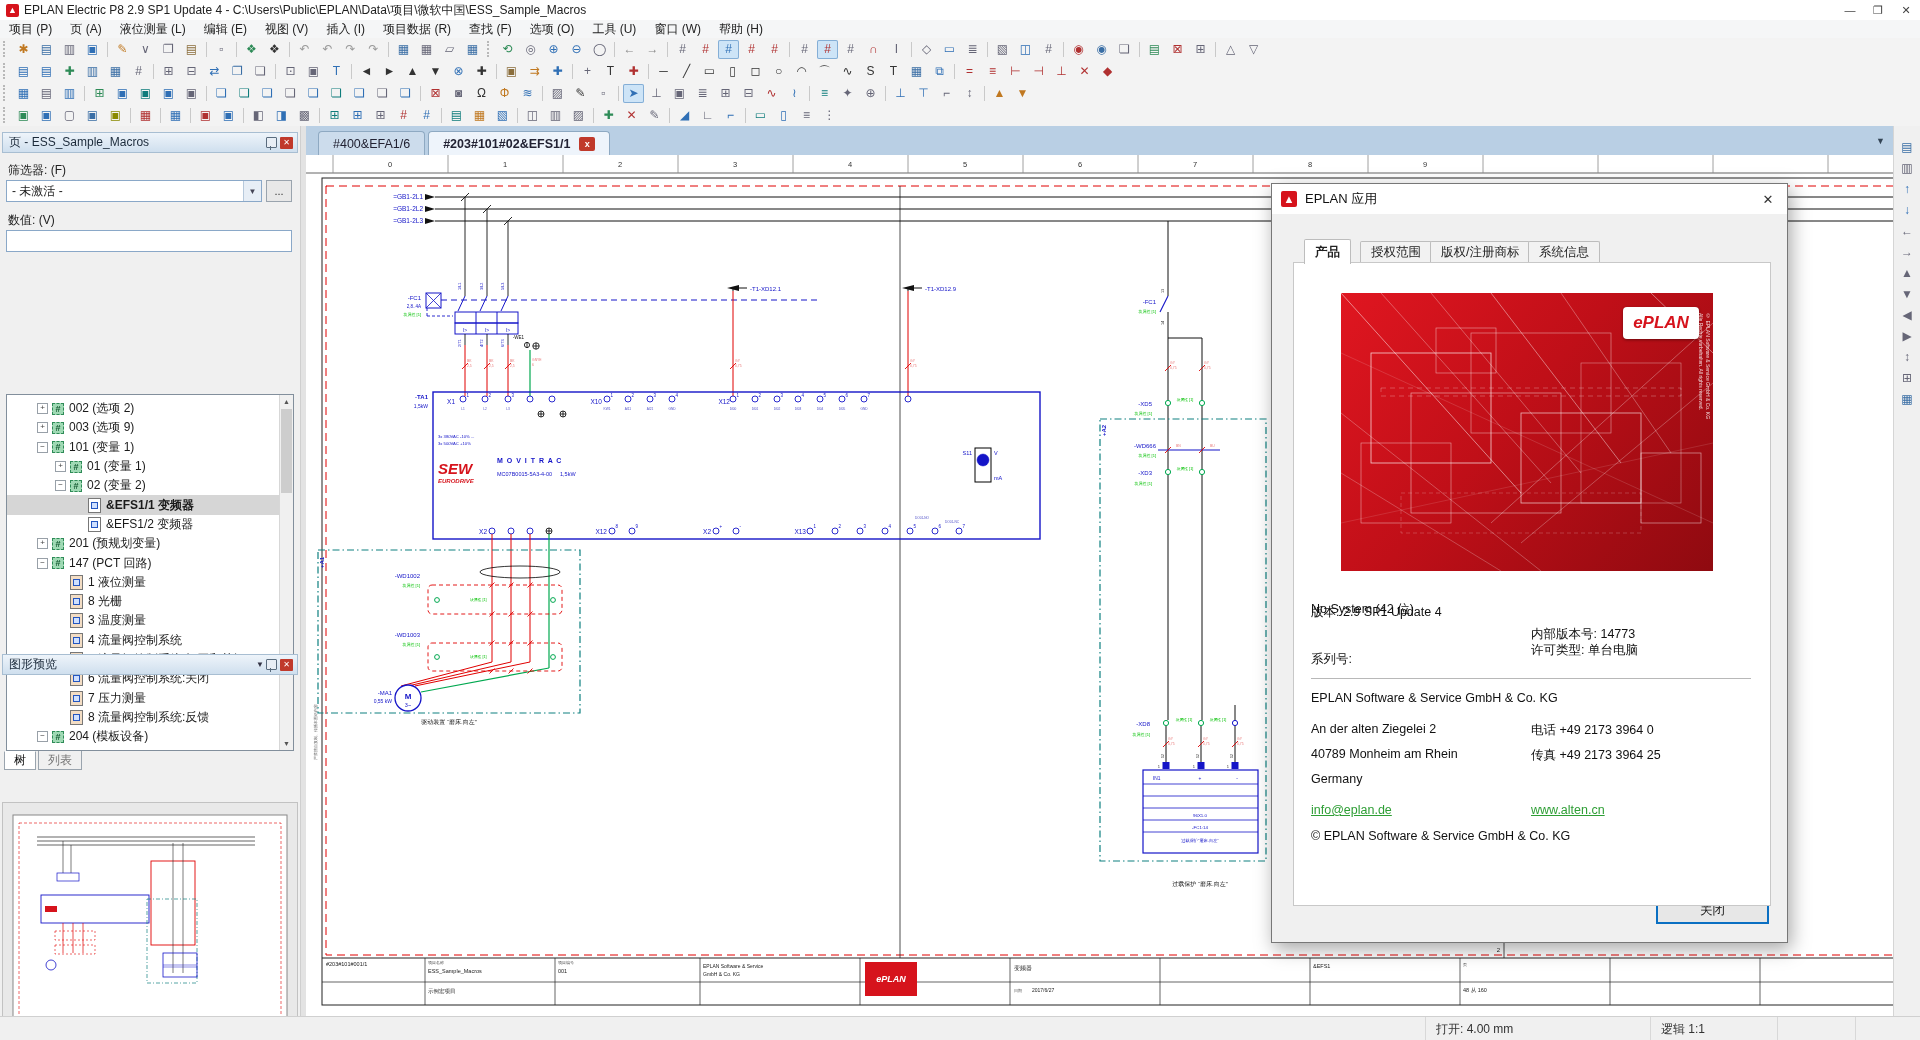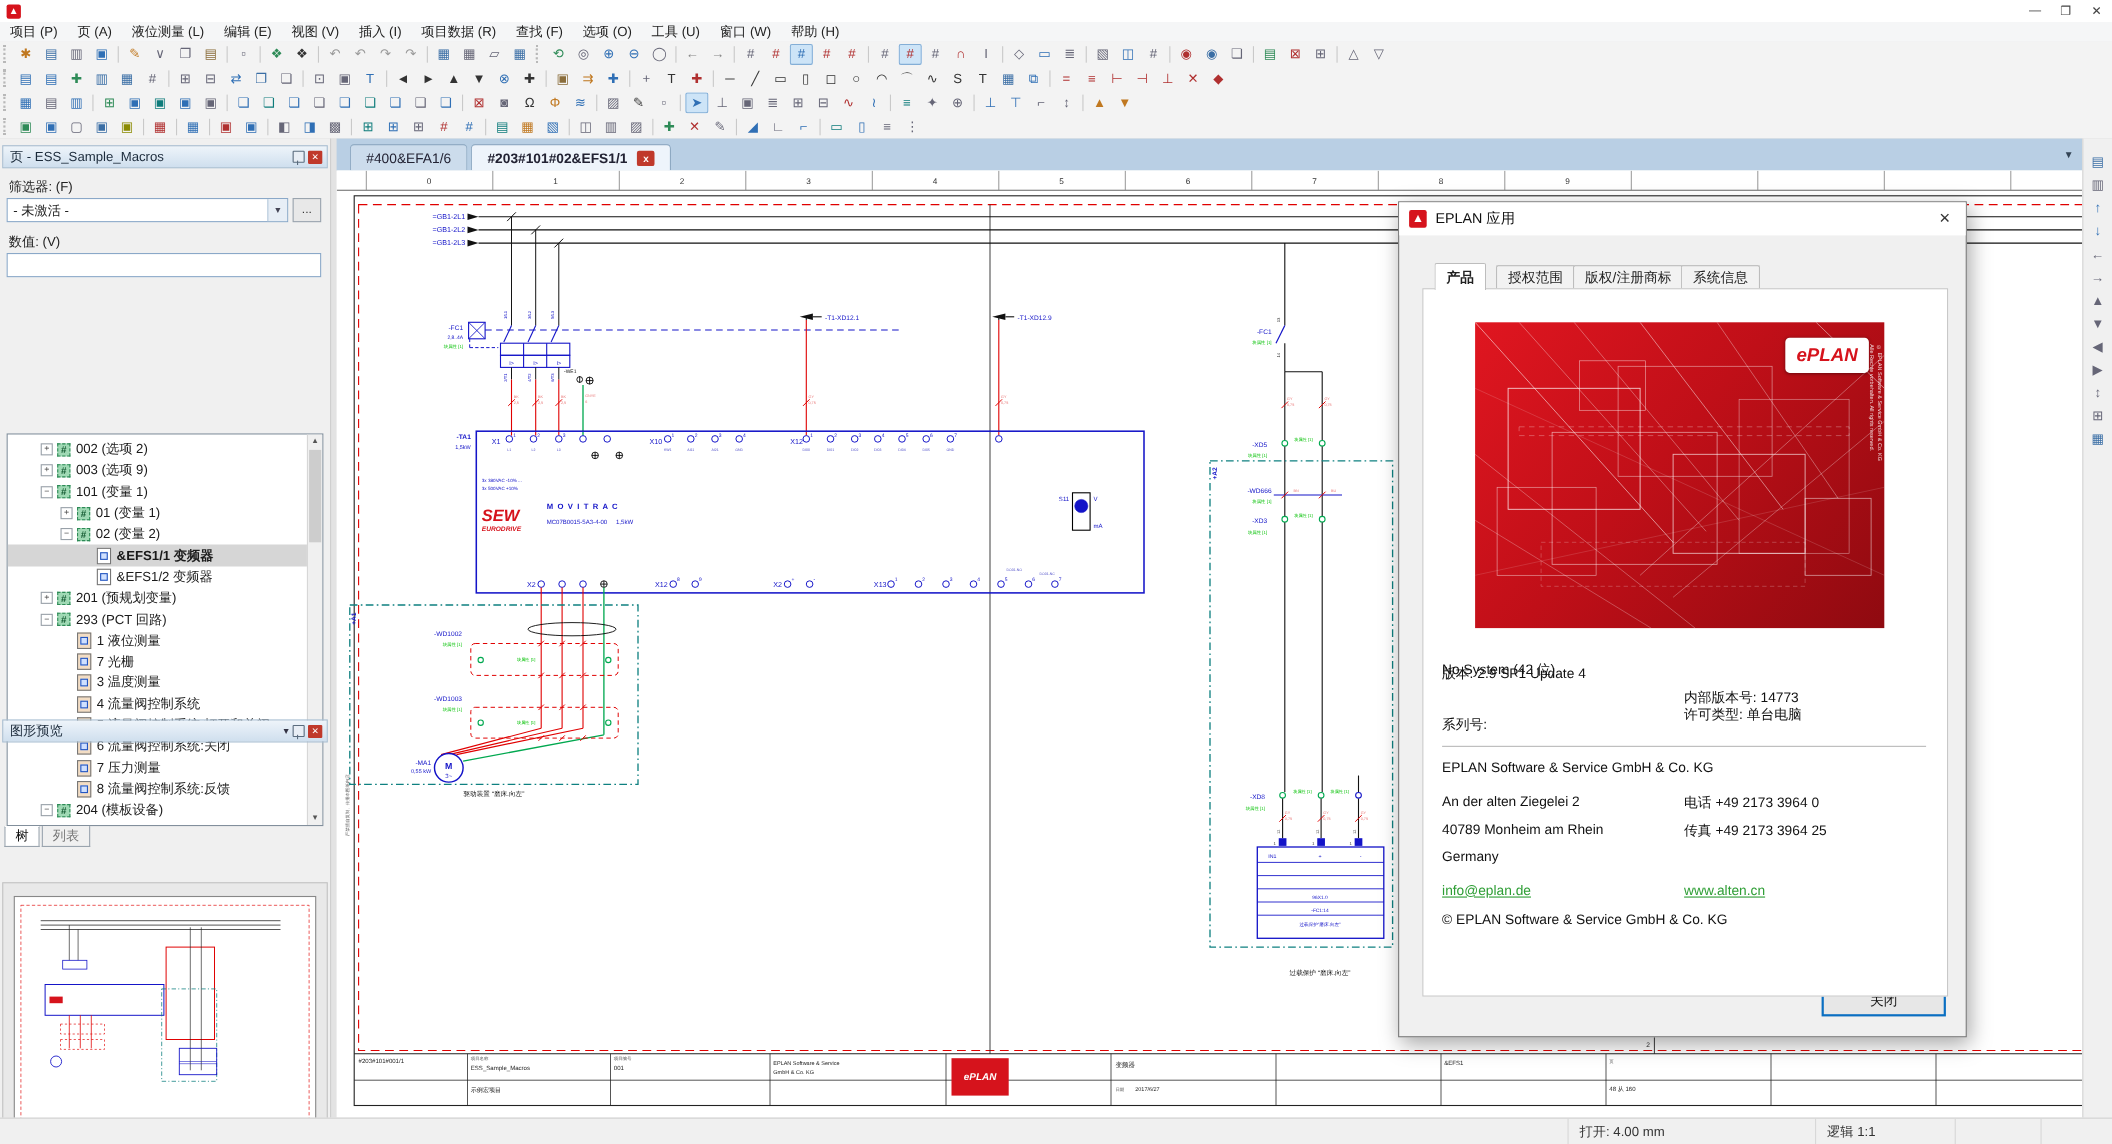--- a/index.html
+++ b/index.html
@@ -106,20 +106,21 @@
   #dlg-ok{position:absolute;left:384px;top:713px;width:113px;height:27px;background:#e7e7e7;
     border:2px solid #0a6fc2;box-sizing:border-box;font-size:12.5px;display:flex;align-items:center;
     justify-content:center;color:#111}
   .art-side{position:absolute;right:2px;top:20px;color:#fff;font-size:5px;opacity:.85;writing-mode:vertical-rl;z-index:4}
 </style>
 </head>
 <body>
 
 <div class="abs" id="titlebar">
   <span class="app-ico">▲</span>
+  <span>EPLAN Electric P8 2.9 SP1 Update 4 - C:\Users\Public\EPLAN\Data\项目\微软中国\ESS_Sample_Macros</span>
   <span class="spacer"></span>
   <span class="wctl">—</span>
   <span class="wctl">❐</span>
   <span class="wctl">✕</span>
 </div>
 
 <div class="abs" id="menubar">
     <div class="menu-item">项目 (P)</div>
     <div class="menu-item">页 (A)</div>
     <div class="menu-item">液位测量 (L)</div>
@@ -420,33 +421,33 @@
         <div class="trow">
           <span style="width: 30px; flex: 0 0 auto;"></span>
           <span class="texp">+</span>
           <span class="thash">#</span>
           <span class="tlabel">201 (预规划变量)</span>
         </div>
         <div class="trow">
           <span style="width: 30px; flex: 0 0 auto;"></span>
           <span class="texp">−</span>
           <span class="thash">#</span>
-          <span class="tlabel">293 (PCT 回路)</span>
+          <span class="tlabel">147 (PCT 回路)</span>
         </div>
         <div class="trow">
           <span style="width: 48px; flex: 0 0 auto;"></span>
           <span style="width: 15px; flex: 0 0 auto;"></span>
           <span class="tpage tan"></span>
           <span class="tlabel">1 液位测量</span>
         </div>
         <div class="trow">
           <span style="width: 48px; flex: 0 0 auto;"></span>
           <span style="width: 15px; flex: 0 0 auto;"></span>
           <span class="tpage tan"></span>
-          <span class="tlabel">7 光栅</span>
+          <span class="tlabel">8 光栅</span>
         </div>
         <div class="trow">
           <span style="width: 48px; flex: 0 0 auto;"></span>
           <span style="width: 15px; flex: 0 0 auto;"></span>
           <span class="tpage tan"></span>
           <span class="tlabel">3 温度测量</span>
         </div>
         <div class="trow">
           <span style="width: 48px; flex: 0 0 auto;"></span>
           <span style="width: 15px; flex: 0 0 auto;"></span>

